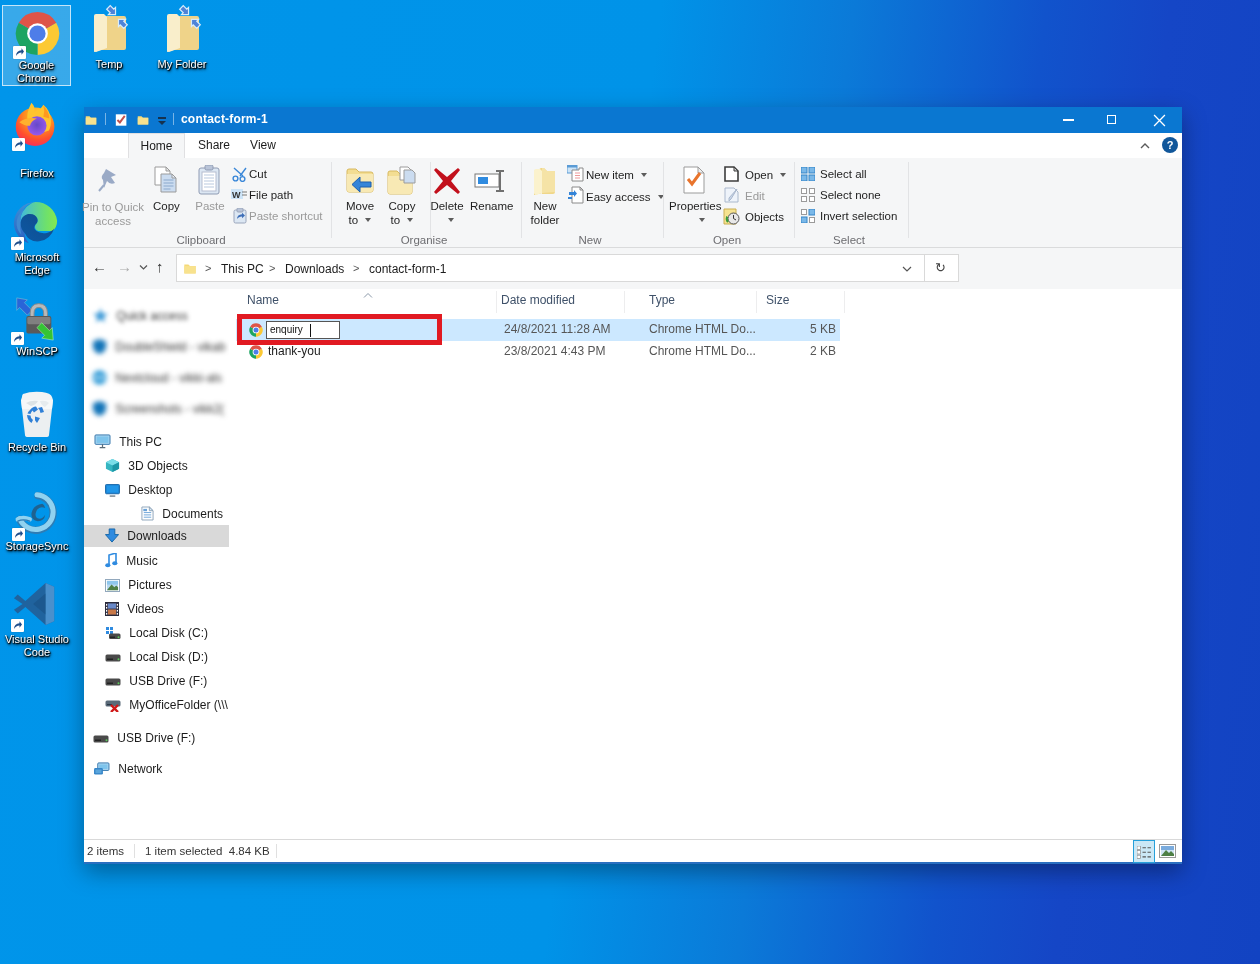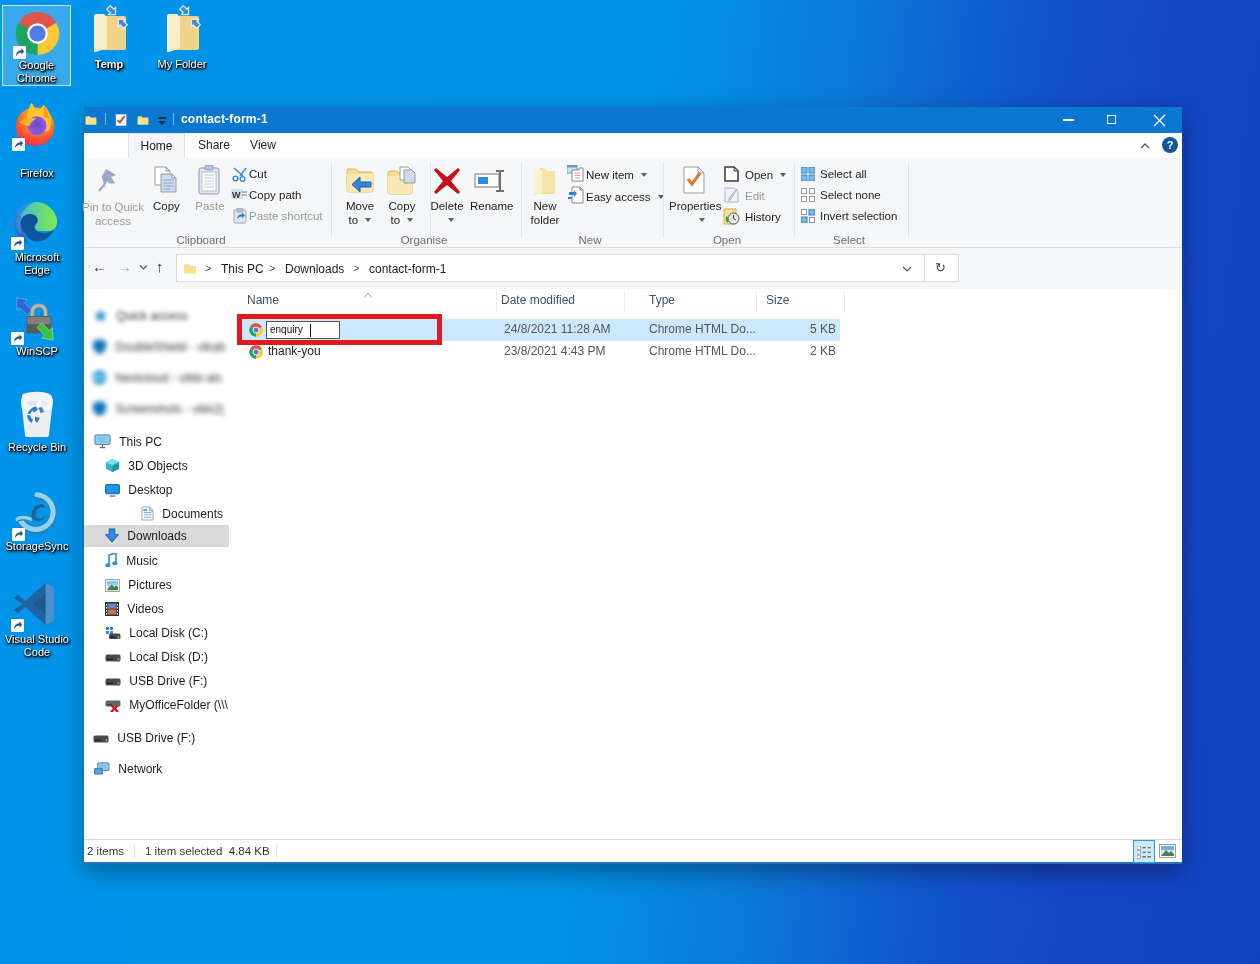--- a/index.html
+++ b/index.html
@@ -77,21 +77,21 @@
 <div class="dicon" style="left:83px; top:4px; width:52px; height:70px;">
   <svg width="40" height="44" style="position:absolute; left:7px; top:4px;" viewBox="0 0 40 44">
     <path d="M4 8 L17 8 L17 40 L4 44 Z" fill="#f7ecc9"></path>
     <path d="M8 8 L34 8 Q36 8 36 10 L36 40 Q36 42 34 42 L8 42 Z" fill="#efd389"></path>
     <path d="M4 8 Q4 6 6 6 L14 6 L17 9 L17 40 L6 44 Q4 44 4 42 Z" fill="#f9eecb"></path>
   </svg>
   <svg width="26" height="26" style="position:absolute; left:21px; top:0px;" viewBox="0 0 26 26">
     <path d="M8 2 L13 7 L10.5 7 L10.5 12 L5.5 12 L5.5 7 L3 7 Z" fill="#4f84d8" stroke="#d8ecfa" stroke-width="1.2" transform="rotate(135 8 7)"></path>
     <path d="M18 24 L13 19 L15.5 19 L15.5 14 L20.5 14 L20.5 19 L23 19 Z" fill="#4f84d8" stroke="#d8ecfa" stroke-width="1.2" transform="rotate(135 18 19)"></path>
   </svg>
-  <div class="dlabel" style="position:absolute; left:-8px; top:54px; width:68px;font-weight:bold;">Temp</div>
+  <div class="dlabel" style="position:absolute; left:-8px; top:54px; width:68px;">Temp</div>
 </div>
 
 <div class="dicon" style="left:156px; top:4px; width:52px; height:70px;">
   <svg width="40" height="44" style="position:absolute; left:7px; top:4px;" viewBox="0 0 40 44">
     <path d="M4 8 L17 8 L17 40 L4 44 Z" fill="#f7ecc9"></path>
     <path d="M8 8 L34 8 Q36 8 36 10 L36 40 Q36 42 34 42 L8 42 Z" fill="#efd389"></path>
     <path d="M4 8 Q4 6 6 6 L14 6 L17 9 L17 40 L6 44 Q4 44 4 42 Z" fill="#f9eecb"></path>
   </svg>
   <svg width="26" height="26" style="position:absolute; left:21px; top:0px;" viewBox="0 0 26 26">
     <path d="M8 2 L13 7 L10.5 7 L10.5 12 L5.5 12 L5.5 7 L3 7 Z" fill="#4f84d8" stroke="#d8ecfa" stroke-width="1.2" transform="rotate(135 8 7)"></path>
@@ -294,21 +294,21 @@
       <circle cx="10.5" cy="12" r="2.4" fill="none" stroke="#3a87d8" stroke-width="1.4"></circle>
     </svg>
     <div class="rtxt" style="left:165px; top:10px;">Cut</div>
     <svg width="17" height="12" style="position:absolute; left:147px; top:30px;" viewBox="0 0 17 12">
       <rect x="0" y="1" width="12" height="10" fill="#cde4f7"></rect>
       <text x="1" y="9.5" font-size="9" font-weight="bold" fill="#333" font-family="Liberation Sans">W</text>
       <g stroke="#777" stroke-width="1.2">
           <path d="M11 4 h5 M11 7 h5"></path>
         </g>
     </svg>
-    <div class="rtxt" style="left:165px; top:31px;">Copy path</div>
+    <div class="rtxt" style="left:165px; top:31px;">File path</div>
     <svg width="14" height="16" style="position:absolute; left:149px; top:50px;" viewBox="0 0 14 16">
       <rect x="1" y="2" width="12" height="13" rx="1.5" fill="#dce7f3" stroke="#9aa5bb"></rect>
       <rect x="4" y="0" width="6" height="4" rx="1" fill="#b9c4d8" stroke="#9aa5bb"></rect>
       <path d="M4 11 C4 8 6 6.5 9 6.3 L9 4.8 L12 7.5 L9 10.2 L9 8.5 C6.8 8.7 5.2 9.5 4 11 Z" fill="#3f6fb8"></path>
     </svg>
     <div class="rtxt dis" style="left:165px; top:52px;">Paste shortcut</div>
     <div class="rlabel" style="left:57px;">Clipboard</div>
     <div class="rsep" style="left:247px;"></div>
 
     <svg width="30" height="30" style="position:absolute; left:261px; top:8px;" viewBox="0 0 30 30">
@@ -383,21 +383,21 @@
       <path d="M13 2 L7 12 L5 14 L5 11 Z" fill="#c8d6ea" stroke="#aab8cc"></path>
     </svg>
     <div class="rtxt dis" style="left:661px; top:32px;">Edit</div>
     <svg width="17" height="17" style="position:absolute; left:639px; top:50px;" viewBox="0 0 17 17">
       <path d="M1 1 L13 1 L13 16 L1 16 Z" fill="#f6e390" stroke="#c9ae52"></path>
       <circle cx="10.5" cy="10.5" r="5.5" fill="#e8e8e8" stroke="#555"></circle>
       <path d="M10.5 7 L10.5 10.5 L13 12" stroke="#333" stroke-width="1" fill="none"></path>
       <path d="M5 14 Q3 12 4 9" stroke="#3a9b3a" stroke-width="2" fill="none"></path>
       <path d="M3 8 L5.5 9.5 L3 11 Z" fill="#3a9b3a"></path>
     </svg>
-    <div class="rtxt" style="left:661px; top:53px;">History</div>
+    <div class="rtxt" style="left:661px; top:53px;">Objects</div>
     <div class="rlabel" style="left:583px;">Open</div>
     <div class="rsep" style="left:710px;"></div>
 
     <svg width="14" height="14" style="position:absolute; left:717px; top:9px;" viewBox="0 0 14 14">
       <rect x="0" y="0" width="6" height="6" fill="#7ab8e8" stroke="#3585c8"></rect>
         <rect x="8" y="0" width="6" height="6" fill="#7ab8e8" stroke="#3585c8"></rect>
       <rect x="0" y="8" width="6" height="6" fill="#7ab8e8" stroke="#3585c8"></rect>
         <rect x="8" y="8" width="6" height="6" fill="#7ab8e8" stroke="#3585c8"></rect>
     </svg>
     <div class="rtxt" style="left:736px; top:10px;">Select all</div>

